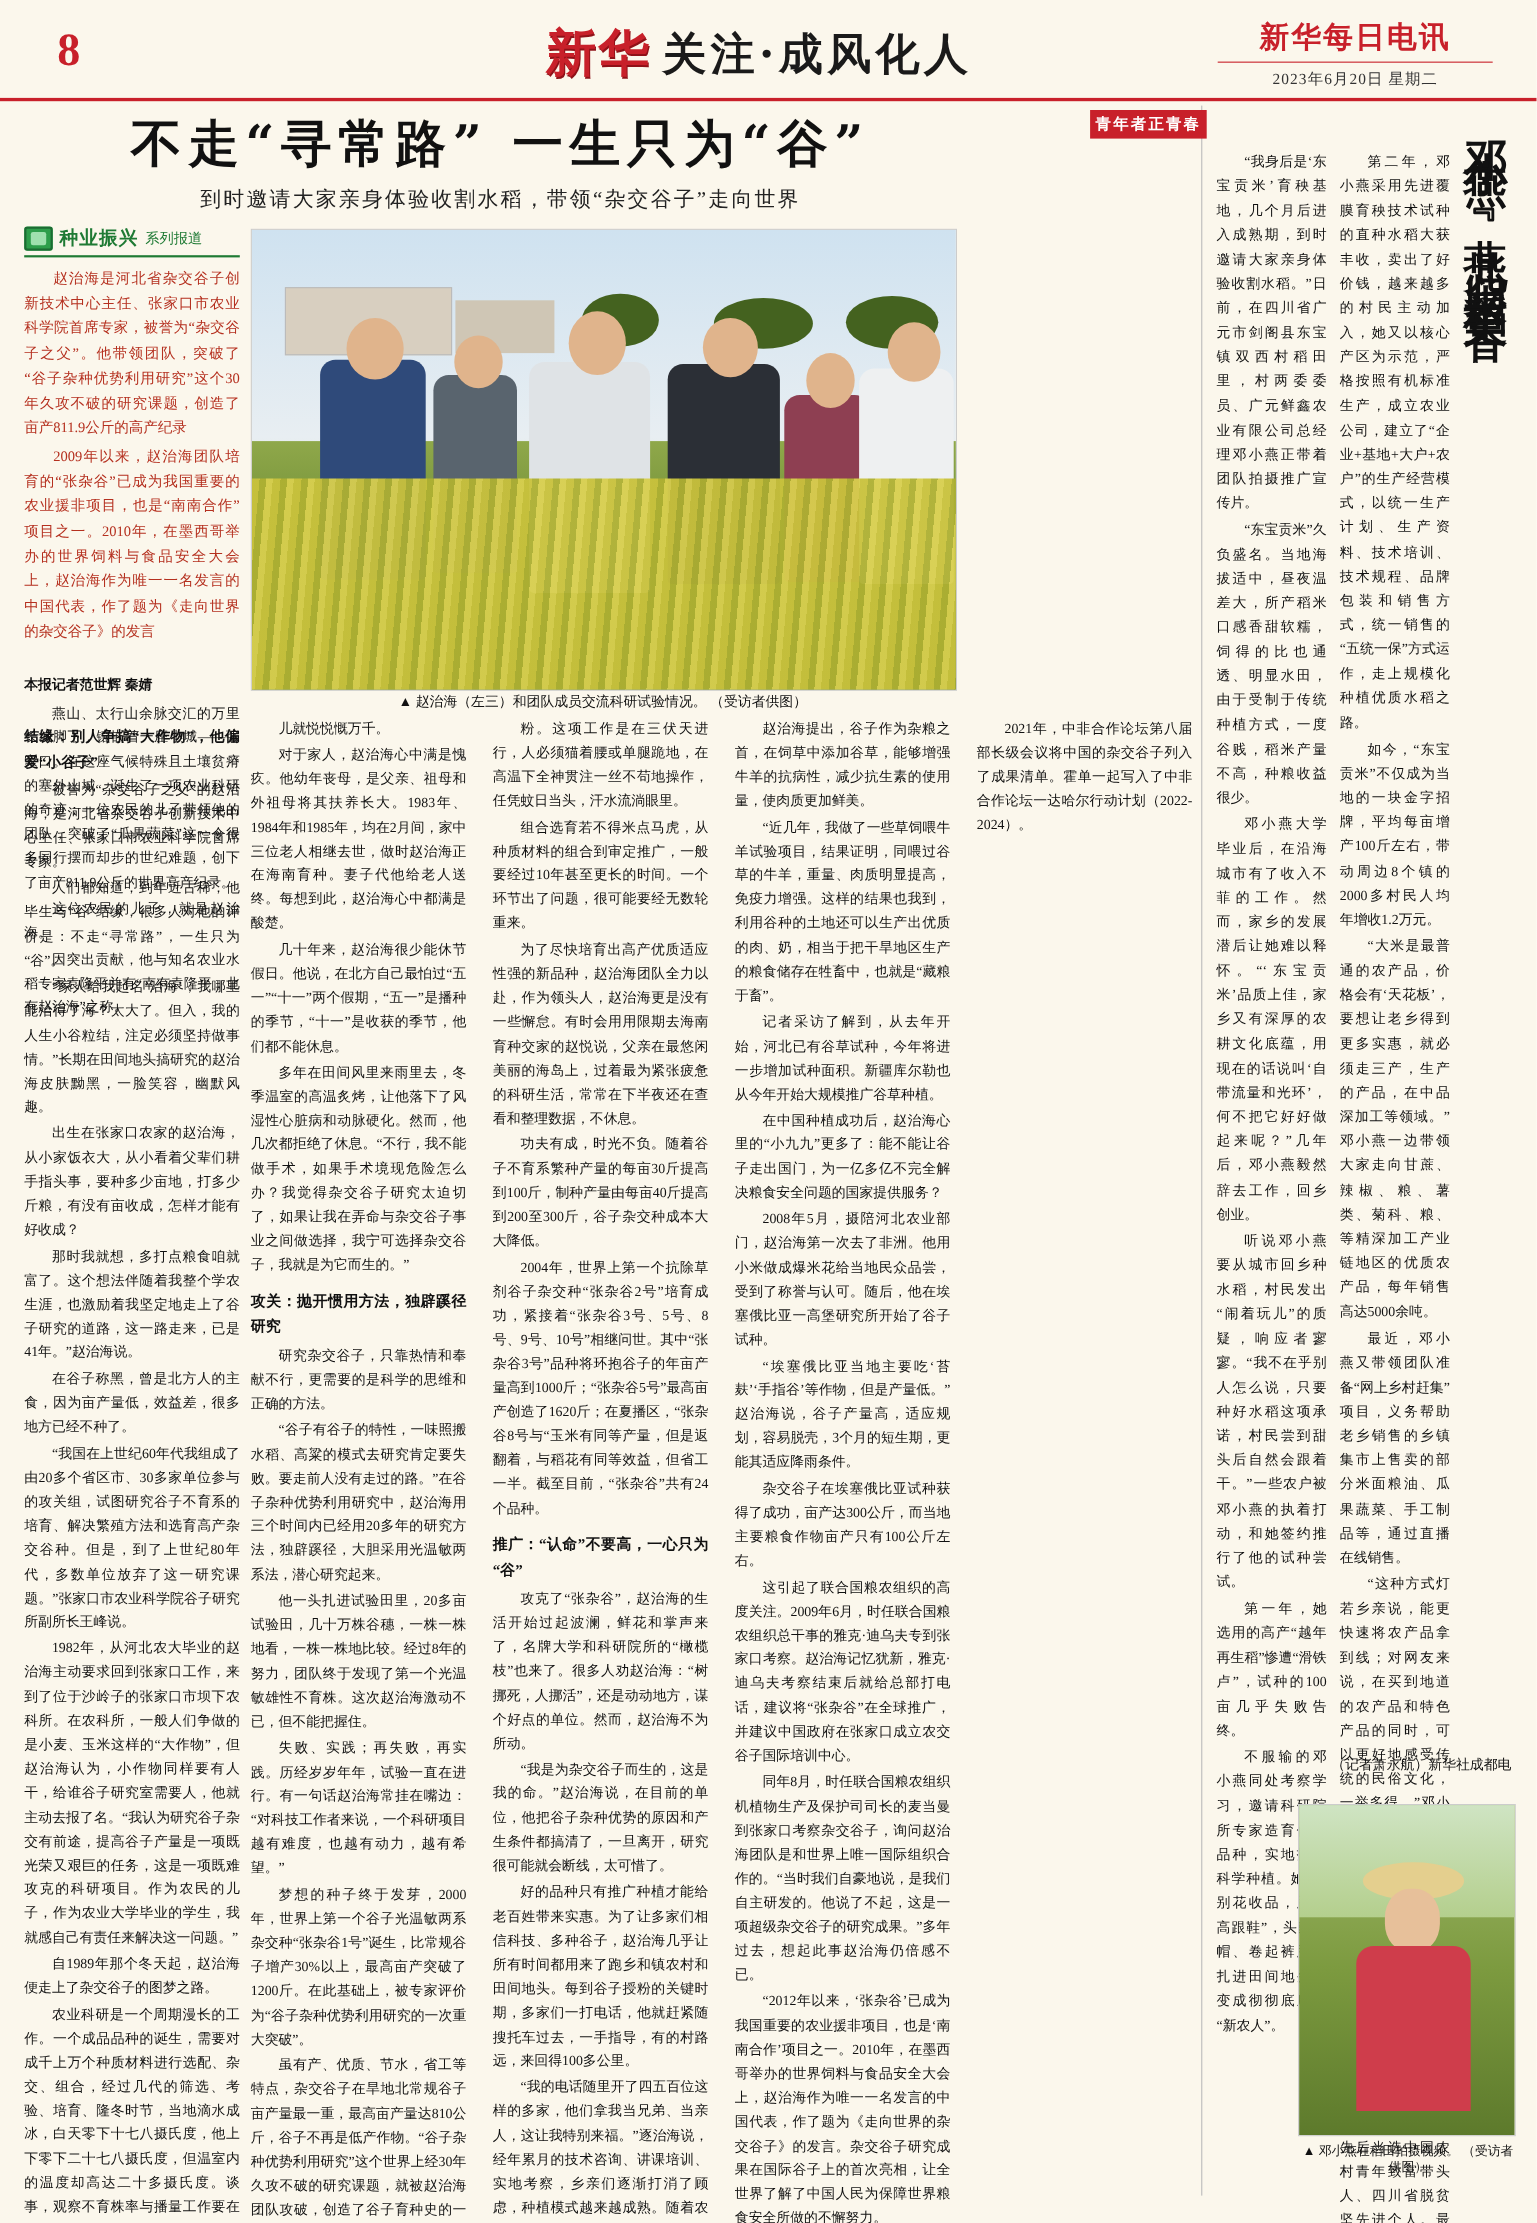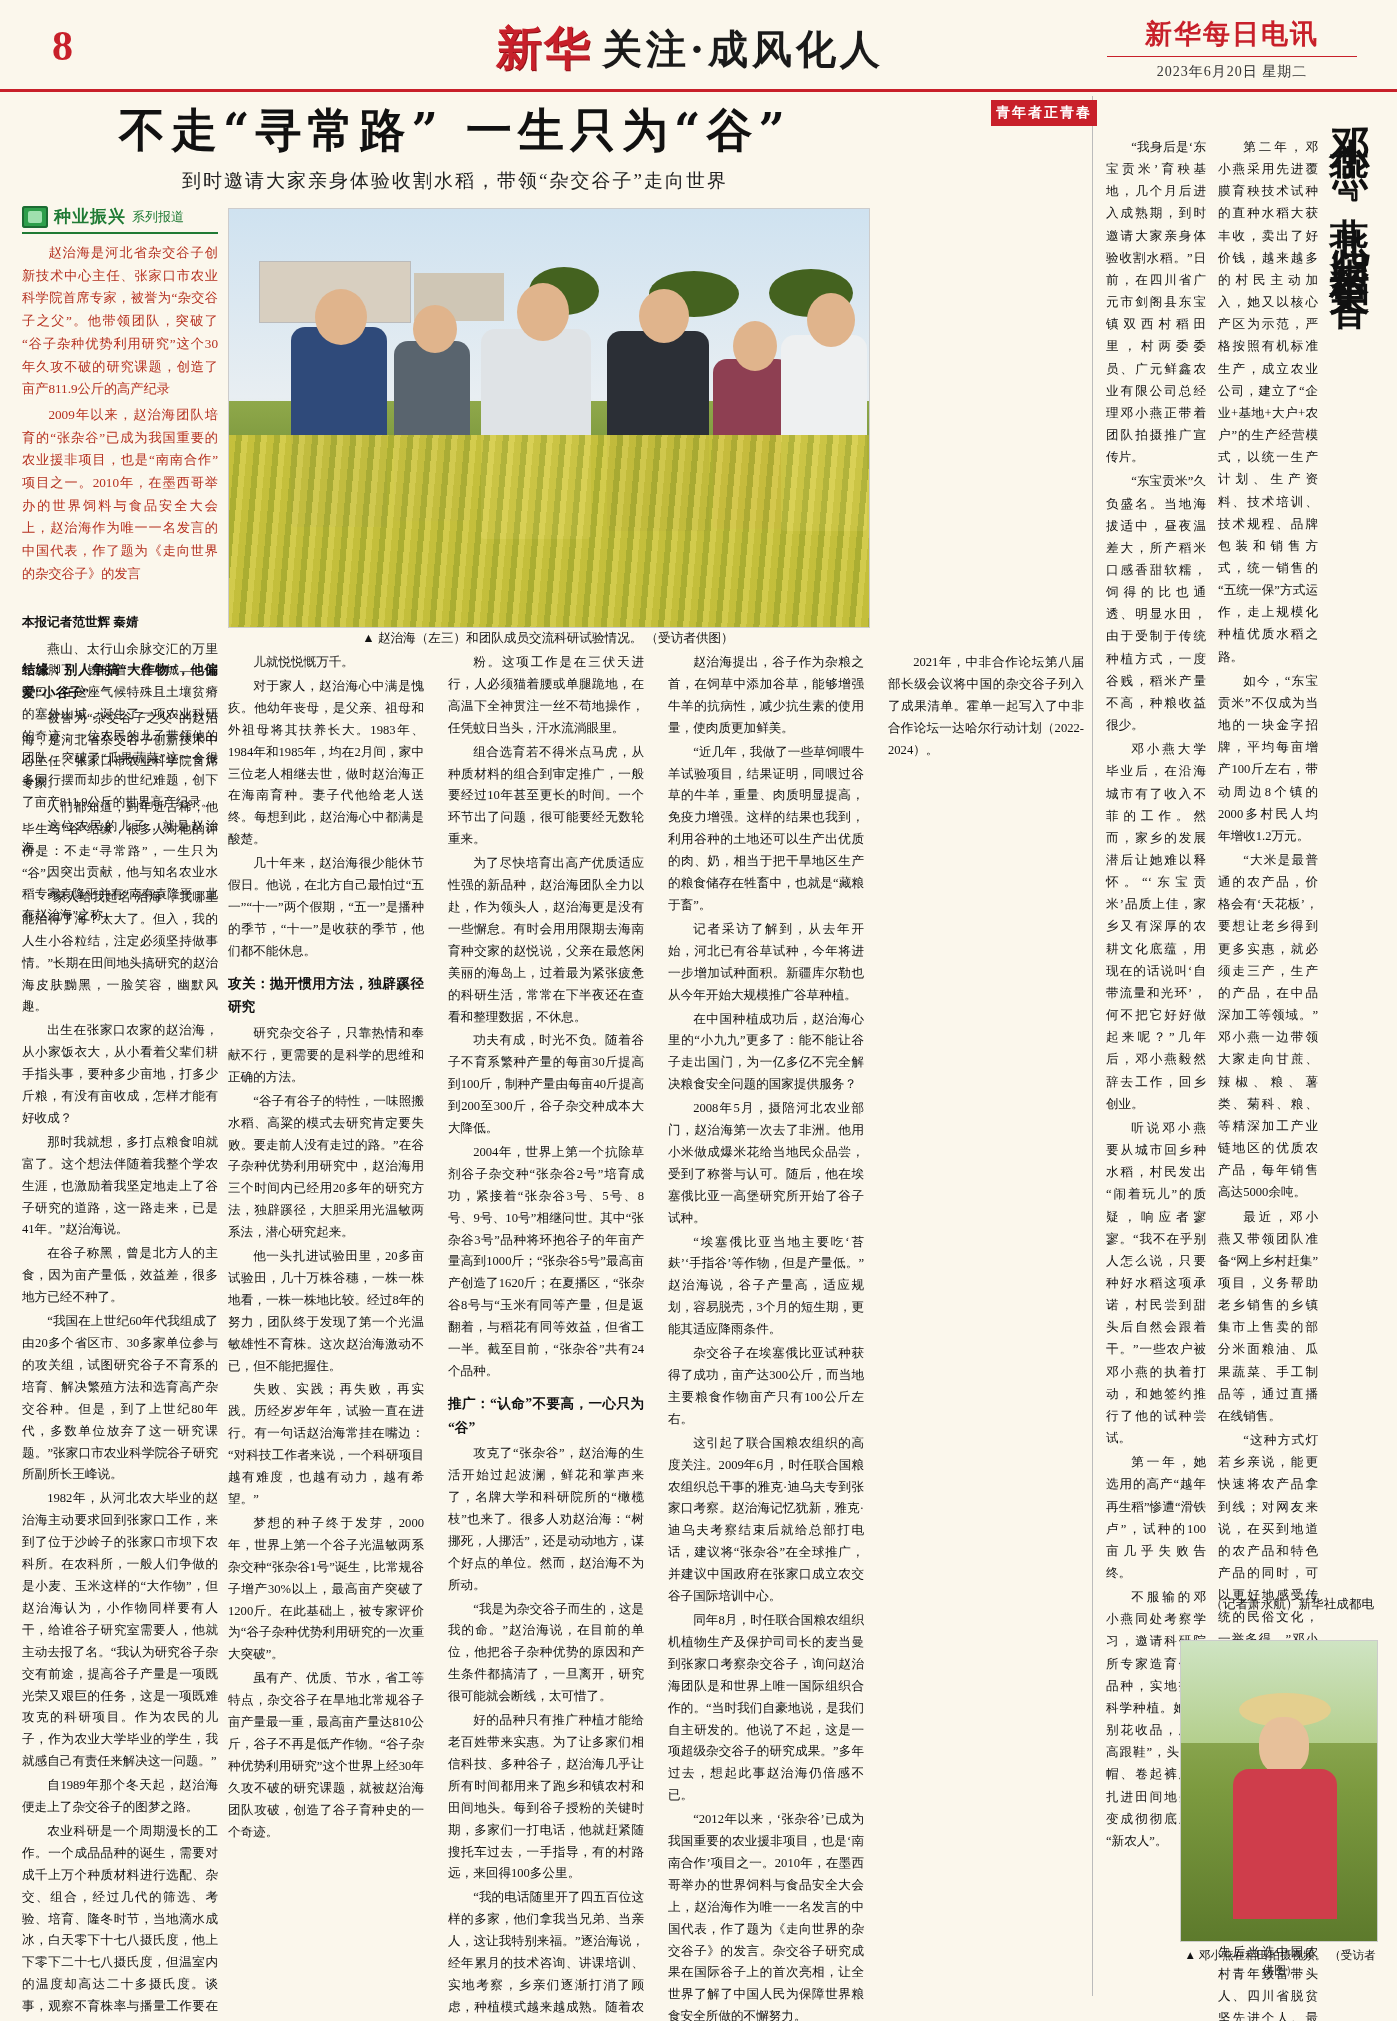--- a/index.html
+++ b/index.html
@@ -237,20 +237,21 @@
     <div class="person" style="left:552px;top:126px;width:86px;height:196px;background:#eef0f1;"></div>
     <div class="head" style="left:578px;top:84px;width:48px;height:54px;"></div>
     <div class="millet"></div>
   </div>
   <div class="caption">▲ 赵治海（左三）和团队成员交流科研试验情况。 （受访者供图）</div>
 
   <div class="col colA">
     <p>儿就悦悦慨万千。</p>
     <p>对于家人，赵治海心中满是愧疚。他幼年丧母，是父亲、祖母和外祖母将其扶养长大。1983年、1984年和1985年，均在2月间，家中三位老人相继去世，做时赵治海正在海南育种。妻子代他给老人送终。每想到此，赵治海心中都满是酸楚。</p>
     <p>几十年来，赵治海很少能休节假日。他说，在北方自己最怕过“五一”“十一”两个假期，“五一”是播种的季节，“十一”是收获的季节，他们都不能休息。</p>
+    <p>多年在田间风里来雨里去，冬季温室的高温炙烤，让他落下了风湿性心脏病和动脉硬化。然而，他几次都拒绝了休息。“不行，我不能做手术，如果手术境现危险怎么办？我觉得杂交谷子研究太迫切了，如果让我在弄命与杂交谷子事业之间做选择，我宁可选择杂交谷子，我就是为它而生的。”</p>
     <p></p>
     <h4>攻关：抛开惯用方法，独辟蹊径研究</h4>
     <p>研究杂交谷子，只靠热情和奉献不行，更需要的是科学的思维和正确的方法。</p>
     <p>“谷子有谷子的特性，一味照搬水稻、高粱的模式去研究肯定要失败。要走前人没有走过的路。”在谷子杂种优势利用研究中，赵治海用三个时间内已经用20多年的研究方法，独辟蹊径，大胆采用光温敏两系法，潜心研究起来。</p>
     <p>他一头扎进试验田里，20多亩试验田，几十万株谷穗，一株一株地看，一株一株地比较。经过8年的努力，团队终于发现了第一个光温敏雄性不育株。这次赵治海激动不已，但不能把握住。</p>
     <p>失败、实践；再失败，再实践。历经岁岁年年，试验一直在进行。有一句话赵治海常挂在嘴边：“对科技工作者来说，一个科研项目越有难度，也越有动力，越有希望。”</p>
     <p>梦想的种子终于发芽，2000年，世界上第一个谷子光温敏两系杂交种“张杂谷1号”诞生，比常规谷子增产30%以上，最高亩产突破了1200斤。在此基础上，被专家评价为“谷子杂种优势利用研究的一次重大突破”。</p>
     <p>虽有产、优质、节水，省工等特点，杂交谷子在旱地北常规谷子亩产量最一重，最高亩产量达810公斤，谷子不再是低产作物。“谷子杂种优势利用研究”这个世界上经30年久攻不破的研究课题，就被赵治海团队攻破，创造了谷子育种史的一个奇迹。</p>
 
   </div>

